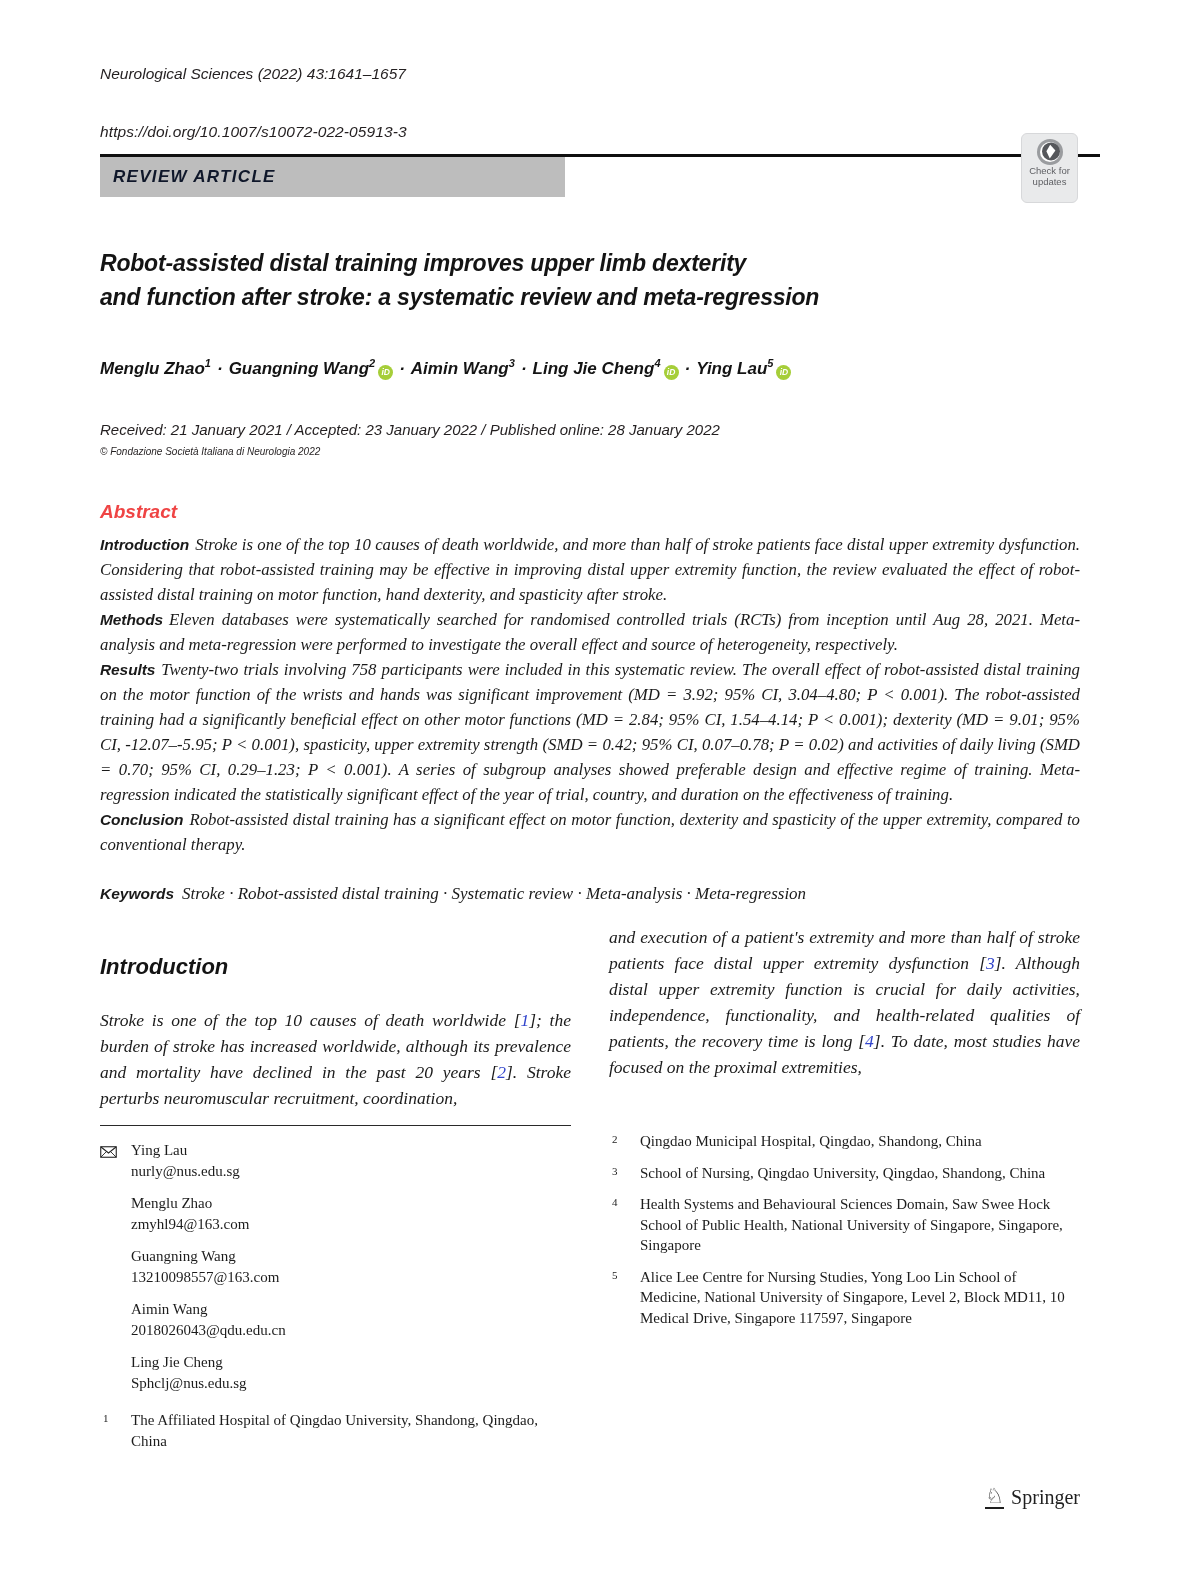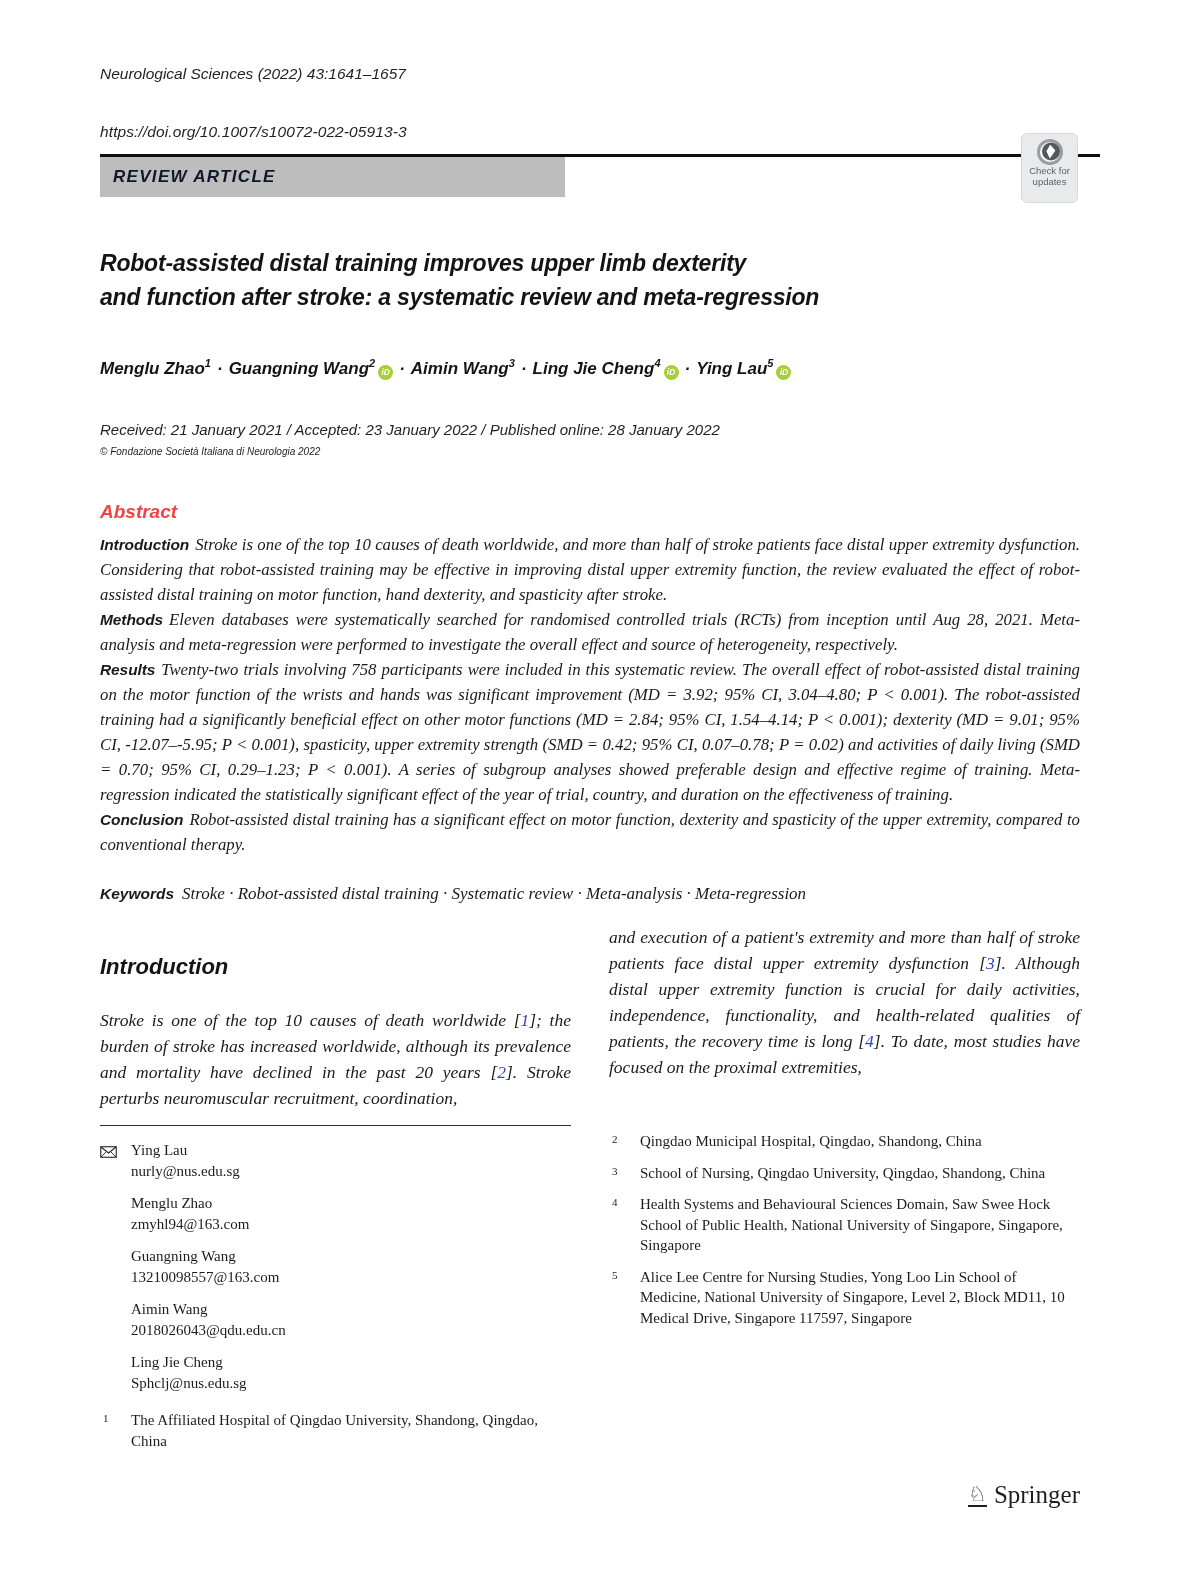--- a/index.html
+++ b/index.html
@@ -102,21 +102,21 @@
   .fn-col-right { padding-top: 6px; }
   .fn-aff1 { margin-top: 17px; }
 
   
   .springer {
     position: absolute; right: 120px; bottom: 84px;
     display: flex; align-items: center; gap: 7px;
     color: #1f1f1f;
   }
   .springer .knight { font-family: "DejaVu Sans", sans-serif; font-size: 21px; line-height: 22px; border-bottom: 2px solid #1f1f1f; padding-bottom: 0px; }
-  .springer .name { font-family: "Liberation Serif", serif; font-size: 25px; }
+  .springer .name { font-family: "Liberation Serif", serif; font-size: 20px; }
 </style>
 </head>
 <body>
 
 <div class="page">
 
   <div class="content">
 
     <div class="jref">Neurological Sciences (2022) 43:1641–1657</div>
     <div class="doi">https://doi.org/10.1007/s10072-022-05913-3</div>

